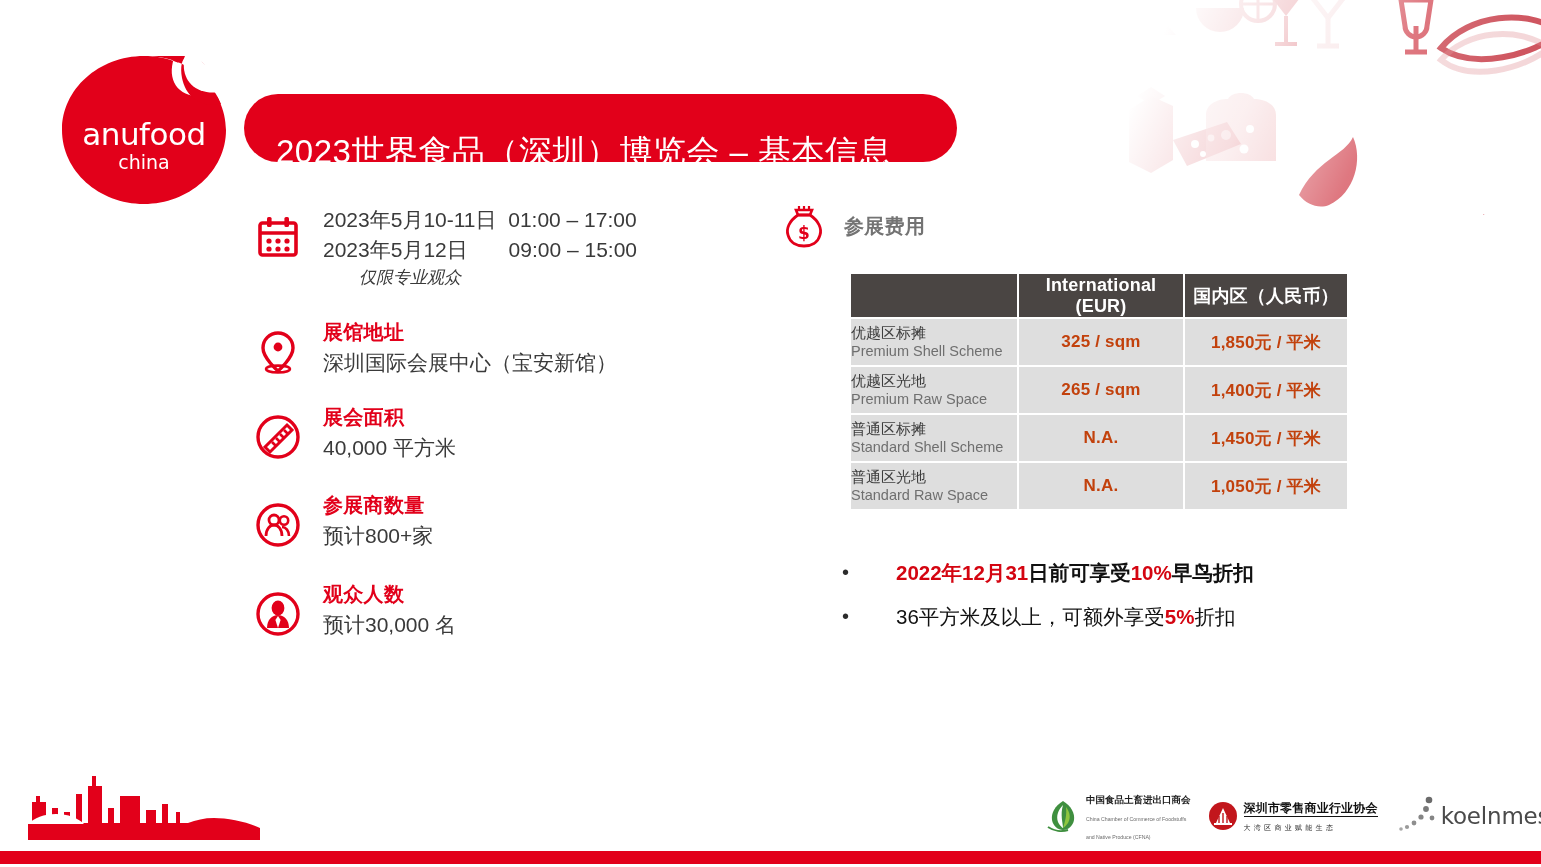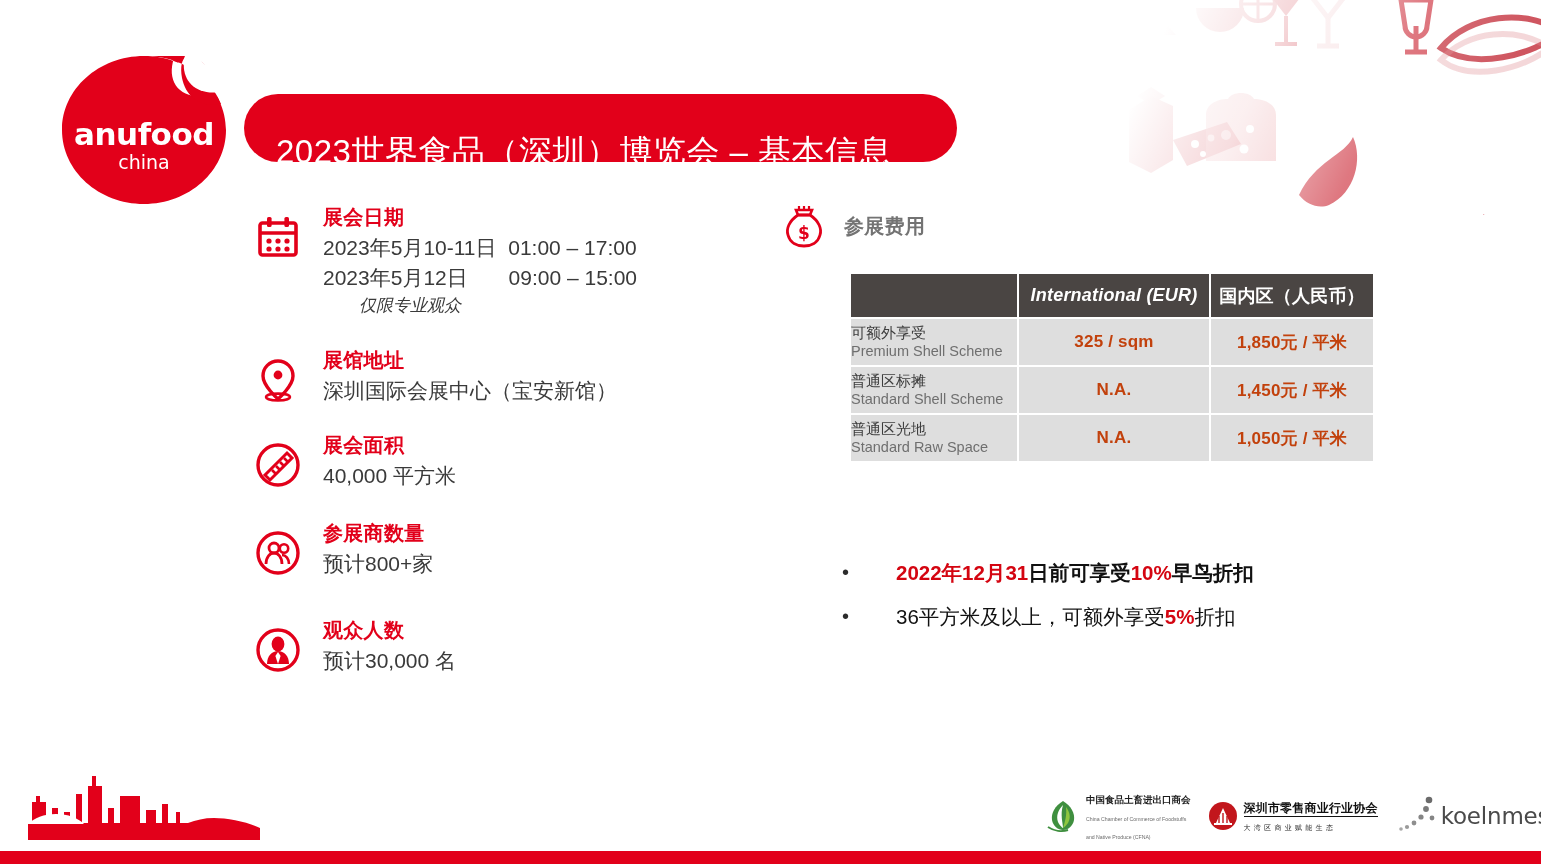--- a/index.html
+++ b/index.html
@@ -25,21 +25,21 @@
   
   #logo {
     position: absolute; left: 62px; top: 56px; width: 164px; height: 148px;
   }
   #logo-text {
     position: absolute; left: 0; top: 0; width: 164px; height: 148px;
     display: flex; flex-direction: column; align-items: center; justify-content: center;
     padding-top: 34px;
   }
   #logo-word {
-    color: #fff; font-size: 31px; font-weight: 700; letter-spacing: -0.5px;
+    color: #fff; font-size: 31px; font-weight: 400; letter-spacing: -0.5px;
     line-height: 1; font-family: "DejaVu Sans", sans-serif; text-align: right;
   }
   #logo-sub {
     color: #fff; font-size: 19px; font-weight: 400; line-height: 1.35;
     font-family: "DejaVu Sans", sans-serif; letter-spacing: 0px; text-align: right;
   }
 
   
   #title-banner {
     position: absolute; left: 244px; top: 94px; width: 713px; height: 68px;
@@ -94,21 +94,21 @@
   #price-table thead th.blank { background: #4a4543; }
   #price-table tbody td { background: #dedede; height: 46px; vertical-align: middle; }
   td.rowlabel { padding: 4px 0 4px 12px; text-align: left; }
   .lbl-cn { display: block; color: #3d3d3d; font-size: 15px; line-height: 1.28; }
   .lbl-en { display: block; color: #6f6f6f; font-size: 14.5px; line-height: 1.28; }
   td.price {
     text-align: center; color: #c2410c; font-size: 17px; font-weight: bold;
     letter-spacing: 0.2px;
   }
   .col-label { width: 166px; }
-  .col-intl  { width: 190px; font-style: italic; }
+  .col-intl  { width: 164px; }
   .col-dom   { width: 162px; }
 
   
   #bullets { position: absolute; left: 838px; top: 558px; width: 620px; }
   .bullet { display: flex; align-items: flex-start; margin-bottom: 14px; }
   .bullet-dot {
     width: 58px; flex: 0 0 58px; color: #2b2b2b; font-size: 20px;
     line-height: 1.45; text-align: left; padding-left: 4px;
   }
   .bullet-text { font-size: 20.5px; line-height: 1.45; color: #111111; font-weight: bold; }
@@ -283,21 +283,20 @@
           <rect x="12" y="3" width="4.6" height="10" rx="1.6" fill="#e2001a"></rect>
           <rect x="29.4" y="3" width="4.6" height="10" rx="1.6" fill="#e2001a"></rect>
           <circle cx="14" cy="27" r="2.6" fill="#e2001a"></circle>
           <circle cx="23" cy="27" r="2.6" fill="#e2001a"></circle>
           <circle cx="32" cy="27" r="2.6" fill="#e2001a"></circle>
           <circle cx="14" cy="35" r="2.6" fill="#e2001a"></circle>
           <circle cx="23" cy="35" r="2.6" fill="#e2001a"></circle>
           <circle cx="32" cy="35" r="2.6" fill="#e2001a"></circle>
         </svg>
       </span>
-      <div class="info-title">展会日期</div>
       <div class="info-line">2023年5月10-11日  01:00 – 17:00</div>
       <div class="info-line">2023年5月12日       09:00 – 15:00</div>
       <div class="info-note">仅限专业观众</div>
     </div>
 
     <div class="info-block" style="margin-bottom:27px;">
       <span class="info-icon">
         <svg width="46" height="46" viewBox="0 0 46 46">
           <path d="M23 4 C14.5 4 8 10.6 8 19 C8 29 23 42 23 42 C23 42 38 29 38 19 C38 10.6 31.5 4 23 4 Z" fill="none" stroke="#e2001a" stroke-width="3.4"></path>
           <circle cx="23" cy="18" r="4.4" fill="#e2001a"></circle>
@@ -313,21 +312,21 @@
         <svg width="48" height="48" viewBox="0 0 48 48">
           <circle cx="24" cy="24" r="20" fill="none" stroke="#e2001a" stroke-width="3.4"></circle>
           <path d="M33 12 l5 5 -22 22 -5 -5 z" fill="none" stroke="#e2001a" stroke-width="3"></path>
           <path d="M30 17 l4 4 M26 21 l4 4 M22 25 l4 4 M18 29 l4 4" stroke="#e2001a" stroke-width="2.6"></path>
         </svg>
       </span>
       <div class="info-title">展会面积</div>
       <div class="info-line">40,000 平方米</div>
     </div>
 
-    <div class="info-block" style="margin-bottom:39px;">
+    <div class="info-block" style="margin-bottom:31px;">
       <span class="info-icon">
         <svg width="48" height="48" viewBox="0 0 48 48">
           <circle cx="24" cy="24" r="20" fill="none" stroke="#e2001a" stroke-width="3.4"></circle>
           <circle cx="20" cy="19" r="5" fill="none" stroke="#e2001a" stroke-width="2.8"></circle>
           <path d="M12 35 c0 -7 4 -11 8 -11 c4 0 8 4 8 11" fill="none" stroke="#e2001a" stroke-width="2.8"></path>
           <circle cx="30" cy="19.5" r="4.2" fill="none" stroke="#e2001a" stroke-width="2.6"></circle>
           <path d="M28 26 c4 0 7 4 7 9" fill="none" stroke="#e2001a" stroke-width="2.6"></path>
         </svg>
       </span>
       <div class="info-title">参展商数量</div>
@@ -364,25 +363,33 @@
     <thead>
       <tr>
         <th class="blank col-label"></th>
         <th class="col-intl">International (EUR)</th>
         <th class="col-dom">国内区（人民币）</th>
       </tr>
     </thead>
     <tbody>
       <tr>
         <td class="rowlabel">
-          <span class="lbl-cn">可额外享受</span>
+          <span class="lbl-cn">优越区标摊</span>
           <span class="lbl-en">Premium Shell Scheme</span>
         </td>
         <td class="price">325 / sqm</td>
         <td class="price">1,850元 / 平米</td>
+      </tr>
+      <tr>
+        <td class="rowlabel">
+          <span class="lbl-cn">优越区光地</span>
+          <span class="lbl-en">Premium Raw Space</span>
+        </td>
+        <td class="price">265 / sqm</td>
+        <td class="price">1,400元 / 平米</td>
       </tr>
       <tr>
         <td class="rowlabel">
           <span class="lbl-cn">普通区标摊</span>
           <span class="lbl-en">Standard Shell Scheme</span>
         </td>
         <td class="price">N.A.</td>
         <td class="price">1,450元 / 平米</td>
       </tr>
       <tr>

